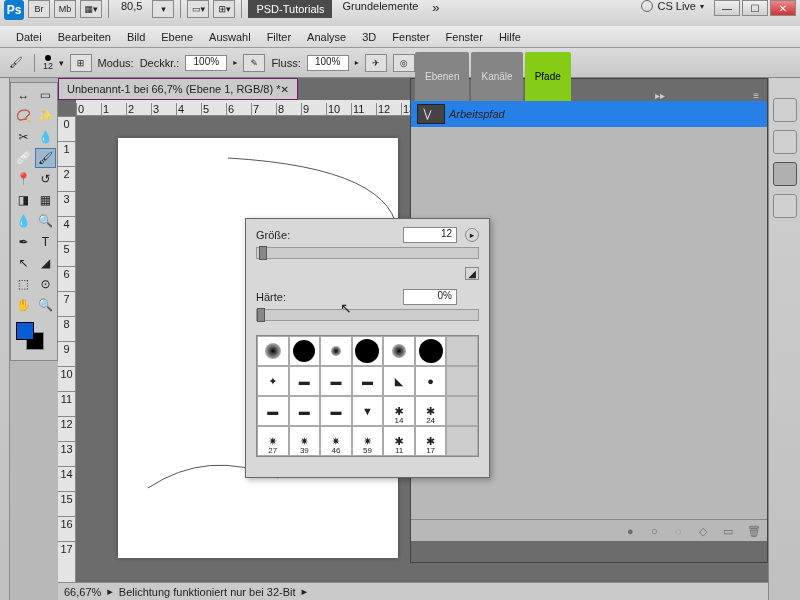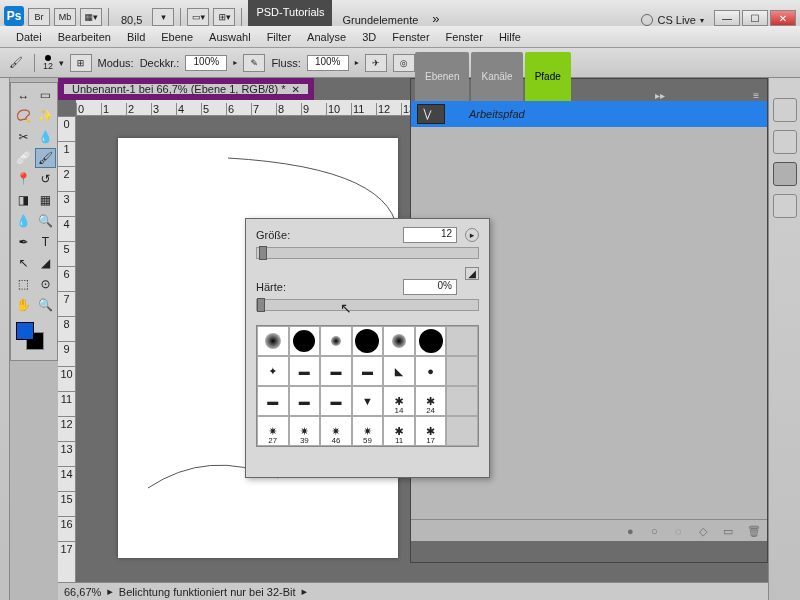--- a/index.html
+++ b/index.html
@@ -1,22 +1,22 @@
 <!DOCTYPE html>
 <html><head>
 <meta charset="utf-8">
 <style>
 *{box-sizing:border-box;margin:0;padding:0;font-family:Tahoma,Arial,sans-serif;font-size:11px;color:#222}
 body{background:#b8b8b8;width:800px;height:600px;overflow:hidden;position:relative}
-.titlebar{height:26px;background:linear-gradient(#e8e8e8,#d0d0d0);display:flex;align-items:flex-end;padding:0 4px;gap:4px}
+.titlebar{height:26px;background:linear-gradient(#e8e8e8,#d0d0d0);display:flex;align-items:flex-start;padding:0 4px;gap:4px}
 .ps-logo{width:20px;height:20px;background:#107bd0;color:#fff;display:flex;align-items:center;justify-content:center;font-weight:bold;border-radius:3px;font-size:12px}
 .tb-btn{height:18px;min-width:22px;border:1px solid #888;background:#e0e0e0;display:flex;align-items:center;justify-content:center;padding:0 3px;font-size:9px}
 .tb-sep{width:1px;height:18px;background:#888;margin:0 2px}
 .zoom-val{padding:0 6px}
-.psd-tut{background:#4a4a4a;color:#fff;padding:0 8px;height:29px;display:flex;align-items:center}
+.psd-tut{background:#4a4a4a;color:#fff;padding:0 8px;height:18px;display:flex;align-items:center}
 .grund{padding:0 6px;font-weight:normal}
 .chev{font-size:13px;padding:0 4px}
 .cslive{display:flex;align-items:center;gap:4px;margin-left:auto}
 .circ{width:12px;height:12px;border:1px solid #666;border-radius:50%}
 .winbtns{display:flex;gap:2px;margin-left:6px}
 .winb{width:26px;height:16px;border:1px solid #888;background:linear-gradient(#f0f0f0,#d0d0d0);display:flex;align-items:center;justify-content:center;font-size:10px}
 .winb.close{background:linear-gradient(#e88,#c33);color:#fff}
 .menubar{height:22px;background:linear-gradient(#ececec,#d8d8d8);display:flex;align-items:center;padding:0 8px;border-bottom:1px solid #9a9a9a}
 .mitem{padding:0 8px;height:100%;display:flex;align-items:center}
 .optbar{height:30px;background:linear-gradient(#dcdcdc,#c8c8c8);display:flex;align-items:center;padding:0 6px;gap:6px;border-bottom:1px solid #888}
@@ -29,36 +29,36 @@
 .rgut{width:32px;background:linear-gradient(#d0d0d0,#c0c0c0);border-left:1px solid #888;display:flex;flex-direction:column;align-items:center;padding-top:20px;gap:8px}
 .rgut-btn{width:24px;height:24px;border:1px solid #888;background:#d0d0d0;border-radius:3px}
 .rgut-btn.active{background:#b0b0b0;border:1px solid #555}
 .toolbox{width:48px;background:#cacaca;border:1px solid #888;margin:4px 0 0 0;padding:2px;display:grid;grid-template-columns:1fr 1fr;gap:1px;align-content:start;height:fit-content}
 .tool{width:21px;height:20px;border:1px solid transparent;display:flex;align-items:center;justify-content:center;font-size:12px}
 .tool.sel{background:#9bb8d0;border:1px solid #4a7a9a}
 .swatch-area{grid-column:1/3;margin-top:6px;position:relative;height:36px}
 .sw-fg{position:absolute;width:18px;height:18px;background:#0b5bd6;border:1px solid #000;top:0;left:3px;z-index:2}
 .sw-bg{position:absolute;width:18px;height:18px;background:#000;border:1px solid #888;top:10px;left:13px}
 .canvasarea{flex:1;position:relative;background:#6c6c6c}
-.doctab{position:absolute;top:0;left:0;height:22px;background:#cacaca;border:6px solid #701a75;padding:0 8px;display:flex;align-items:center;gap:6px}
+.doctab{position:absolute;top:0;left:0;height:22px;background:#cacaca;border:1px solid #701a75;padding:0 8px;display:flex;align-items:center;gap:0}
 .doctab .x{font-size:10px}
 .ruler-h{position:absolute;top:22px;left:18px;right:0;height:16px;background:#e4e4e4;border-bottom:1px solid #888;font-size:8px;display:flex;align-items:flex-end}
 .ruler-h span{width:25px;border-left:1px solid #888;padding-left:1px}
 .ruler-v{position:absolute;top:38px;left:0;width:18px;bottom:18px;background:#e4e4e4;border-right:1px solid #888;font-size:8px;display:flex;flex-direction:column}
 .ruler-v span{height:25px;border-top:1px solid #888;padding-top:1px;text-align:center}
 .canvas{position:absolute;top:60px;left:60px;width:280px;height:420px;background:#fff;box-shadow:0 0 4px rgba(0,0,0,.4)}
 .canvas svg{width:100%;height:100%}
 .statusbar{position:absolute;bottom:0;left:0;right:0;height:18px;background:#cacaca;border-top:1px solid #888;display:flex;align-items:center;padding:0 6px;gap:6px;font-size:10px}
 .panel{position:absolute;top:0;right:0;width:358px;height:485px;background:#6c6c6c;border:1px solid #444}
 .panel-tabs{height:22px;background:#6c6c6c;display:flex;align-items:flex-end;padding:0 4px;gap:2px}
 .ptab{padding:19px 10px;background:#858585;color:#ddd;border-radius:2px 2px 0 0;font-size:10px}
 .ptab.active{background:#84cc16;color:#000}
 .ptab-r{margin-left:auto;font-size:10px;color:#ccc;padding:0 4px}
 .panel-body{background:#b8b8b8;height:440px;position:relative}
-.path-row{height:26px;background:#2680e8;display:flex;align-items:center;padding:0 6px;gap:24px;color:#fff;font-style:italic}
+.path-row{height:26px;background:#2680e8;display:flex;align-items:center;padding:0 6px;gap:4px;color:#fff;font-style:italic}
 .path-thumb{width:28px;height:20px;background:#444;border:1px solid #222;display:flex;align-items:center;justify-content:center}
 .path-thumb svg{width:100%;height:100%}
 .panel-foot{position:absolute;bottom:0;left:0;right:0;height:22px;border-top:1px solid #888;display:flex;align-items:center;justify-content:flex-end;gap:12px;padding:0 8px}
 .pf-ico{width:12px;height:12px;opacity:.5}
 .brush-pop{position:absolute;top:218px;left:245px;width:245px;height:260px;background:#d8d8d8;border:1px solid #666;box-shadow:2px 2px 6px rgba(0,0,0,.3);padding:8px 10px}
 .bp-row{display:flex;align-items:center;margin-bottom:4px}
 .bp-lbl{flex:1}
 .bp-inp{width:54px;height:16px;border:1px solid #888;background:#fff;text-align:right;padding:0 4px;font-size:10px}
 .bp-slider{height:12px;background:#ccc;border:1px solid #999;position:relative;margin:2px 0 8px}
 .bp-thumb{position:absolute;width:8px;height:14px;background:#888;border:1px solid #555;top:-2px}
@@ -261,21 +261,21 @@
 <div class="brush-pop">
   <div class="bp-row">
     <span class="bp-lbl">Größe:</span>
     <div class="bp-inp">12</div>
     <div class="bp-arrow">▸</div>
   </div>
   <div class="bp-slider">
       <div class="bp-thumb" style="left:2px"></div>
     </div>
   <div style="text-align:right"><span style="font-size:10px;border:1px solid #888;padding:0 2px">◢</span></div>
-  <div class="bp-row" style="margin-top:0">
+  <div class="bp-row" style="margin-top:10px">
     <span class="bp-lbl">Härte:</span>
     <div class="bp-inp">0%</div>
     <div style="width:22px"></div>
   </div>
   <div class="bp-slider">
       <div class="bp-thumb" style="left:0"></div>
     </div>
   <div class="pg-wrap">
     <div class="preset-grid" style="flex:1">
       <div class="preset">

